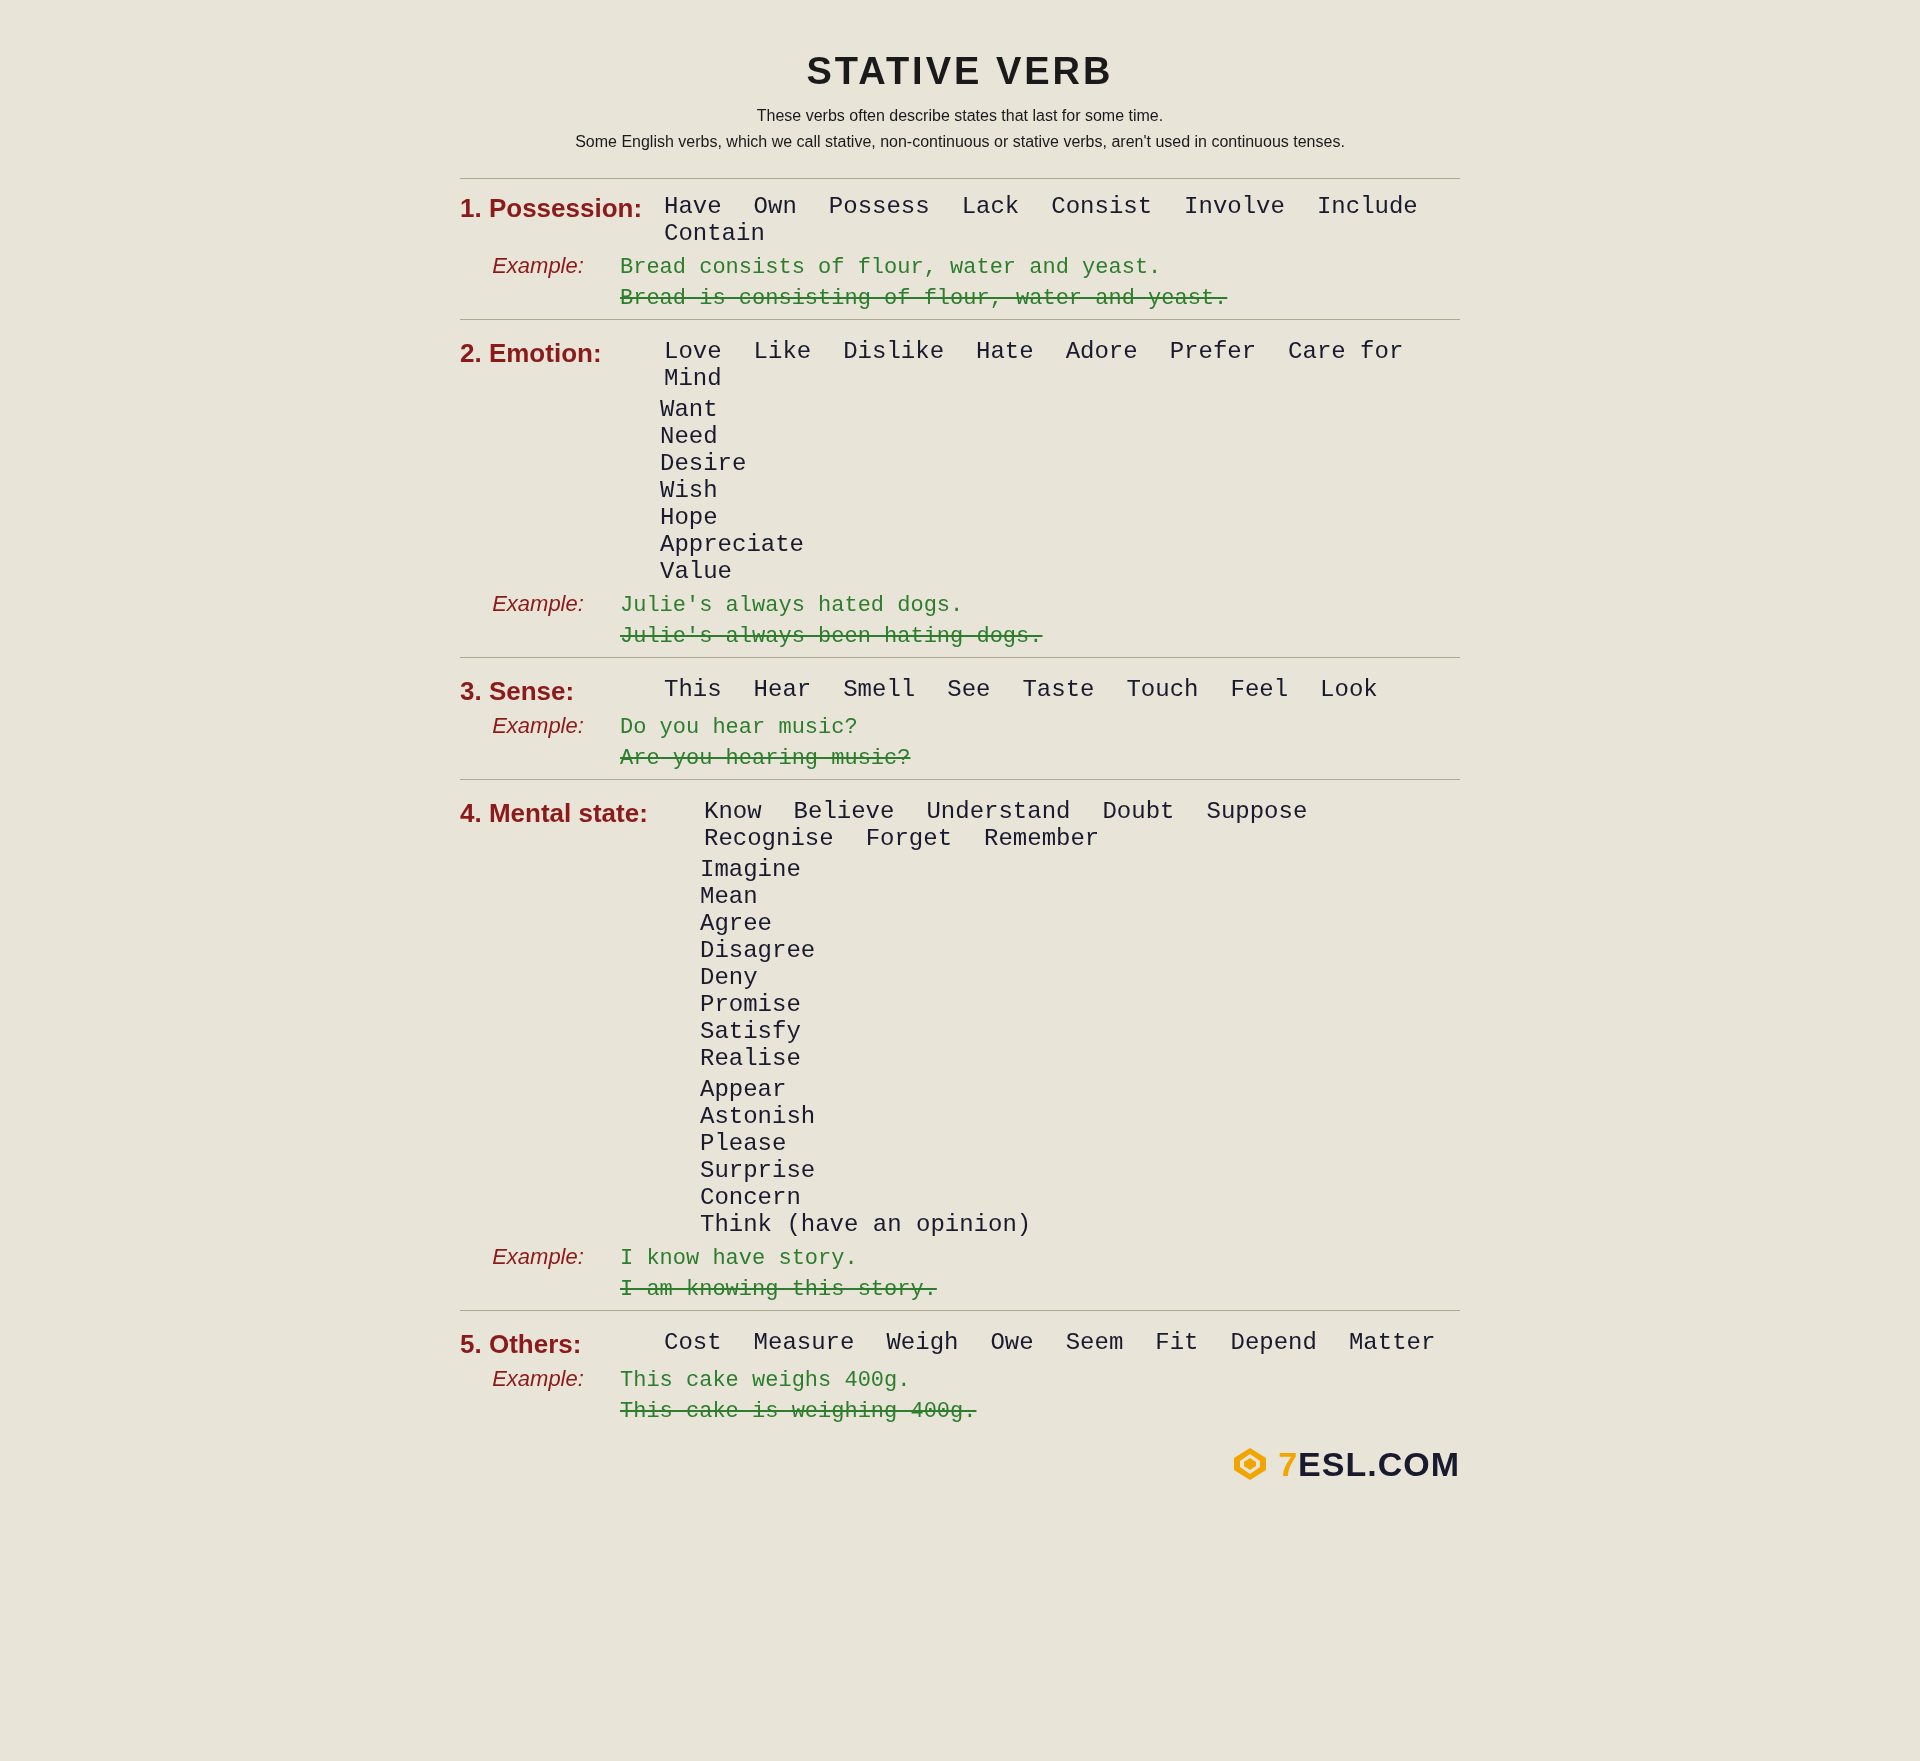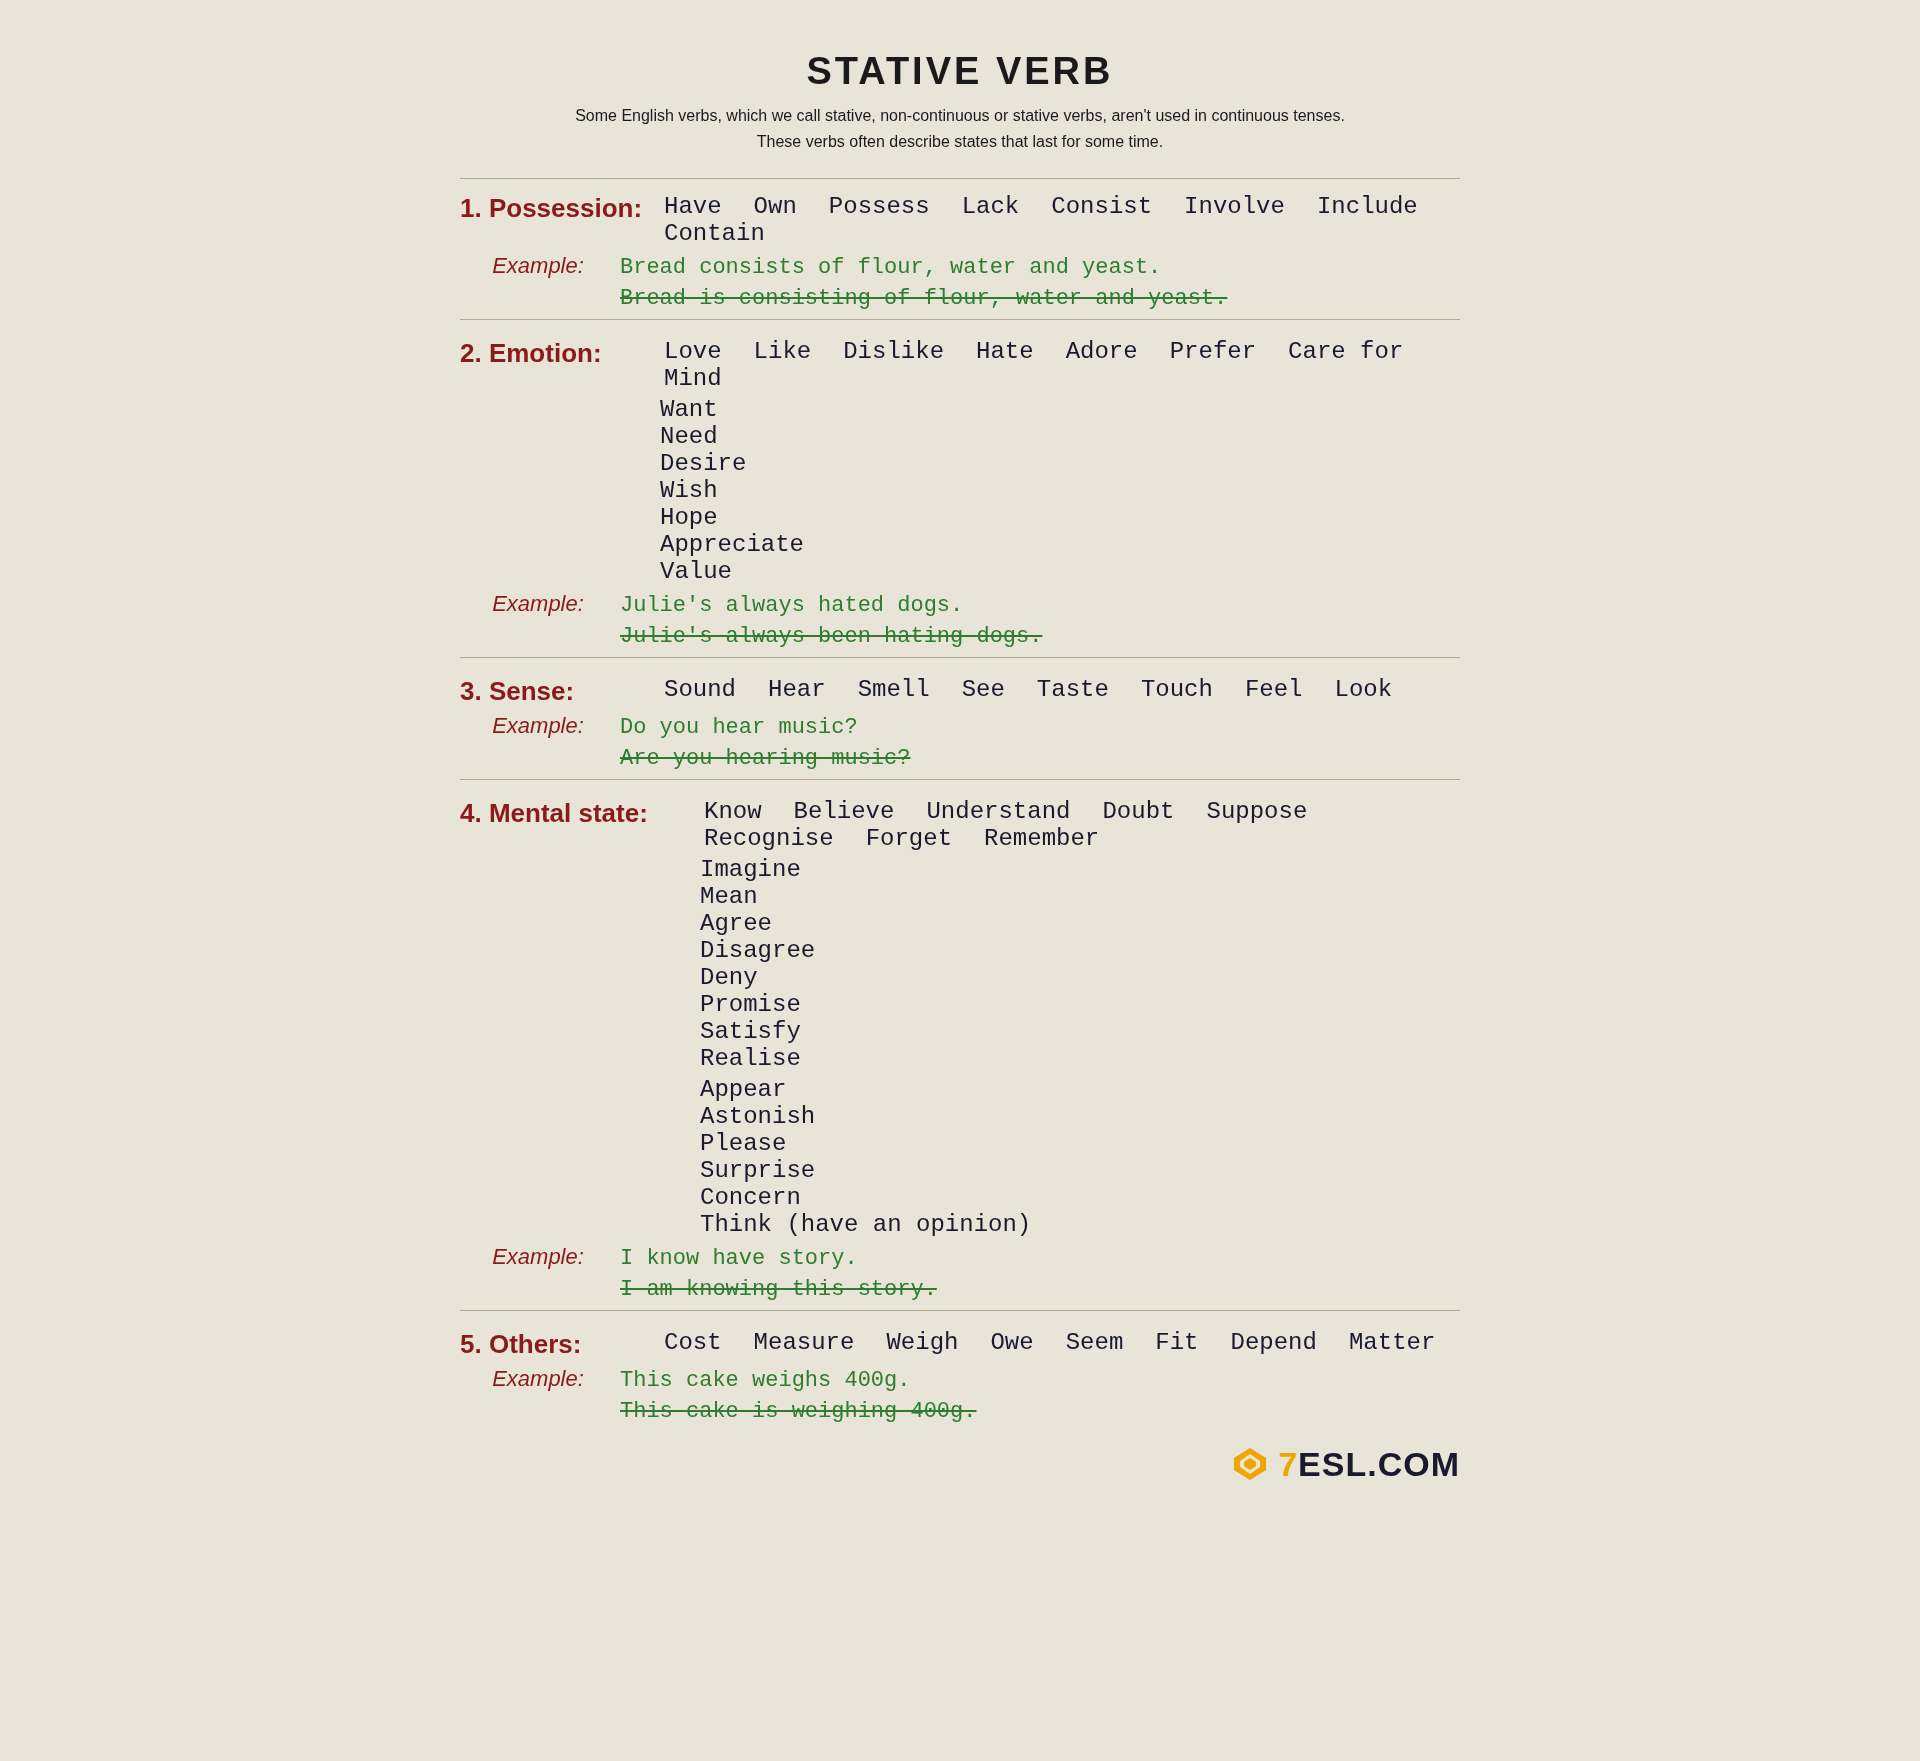--- a/index.html
+++ b/index.html
@@ -149,22 +149,22 @@
 
   </style>
 </head>
 <body>
 
 <div class="page">
 
   <h1 class="title">STATIVE VERB</h1>
 
   <div class="subtitle">
+    <div>These verbs often describe states that last for some time.</div>
     <div>Some English verbs, which we call stative, non-continuous or stative verbs, aren't used in continuous tenses.</div>
-    <div>These verbs often describe states that last for some time.</div>
   </div>
 
   <hr class="divider">
 
   <div id="sections-container">
       <div class="section">
         <div class="section-header-row">
           <span class="section-label">1. Possession:</span>
           <div class="verbs-inline">
             <span class="verb">Have</span>
@@ -217,21 +217,21 @@
         <div class="example-row">
           <span class="example-label"></span>
           <span class="example-text strikethrough">Julie's always been hating dogs.</span>
         </div>
         <hr class="divider">
       </div>
       <div class="section">
         <div class="section-header-row">
           <span class="section-label">3. Sense:</span>
           <div class="verbs-inline">
-            <span class="verb">Sound</span>
+            <span class="verb">This</span>
             <span class="verb">Hear</span>
             <span class="verb">Smell</span>
             <span class="verb">See</span>
             <span class="verb">Taste</span>
             <span class="verb">Touch</span>
             <span class="verb">Feel</span>
             <span class="verb">Look</span>
           </div>
         </div>
         <div class="example-row">

